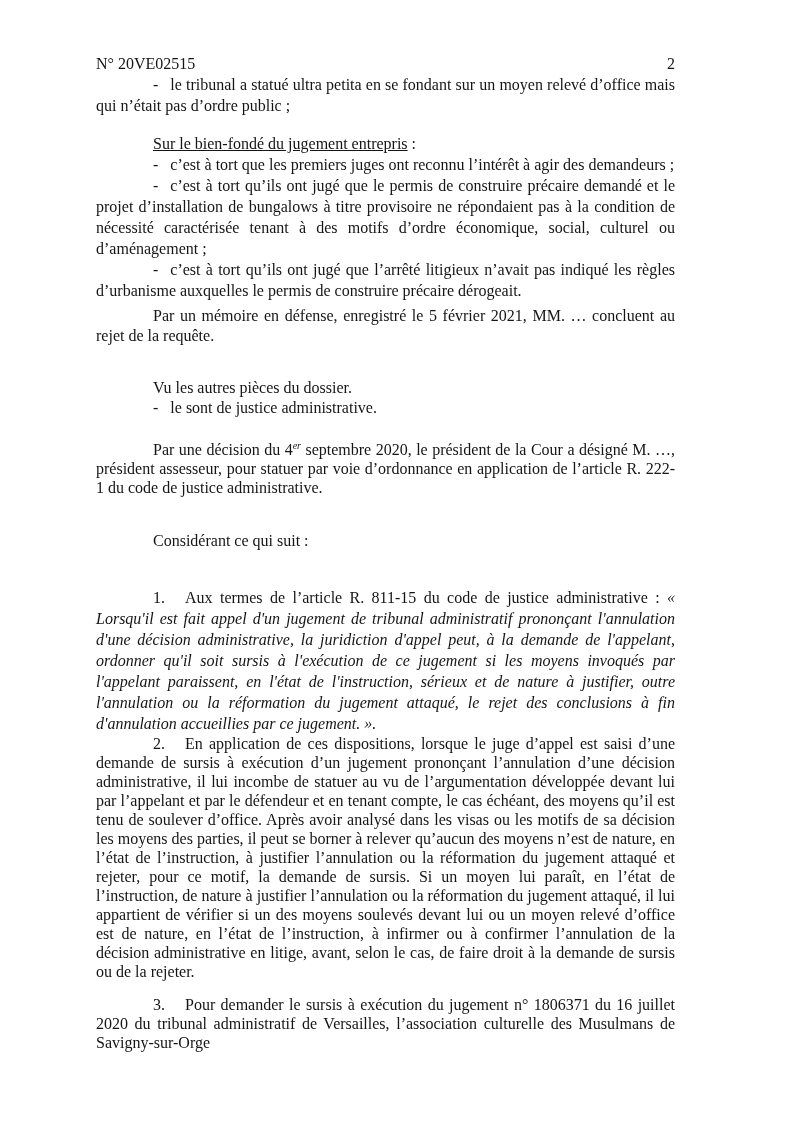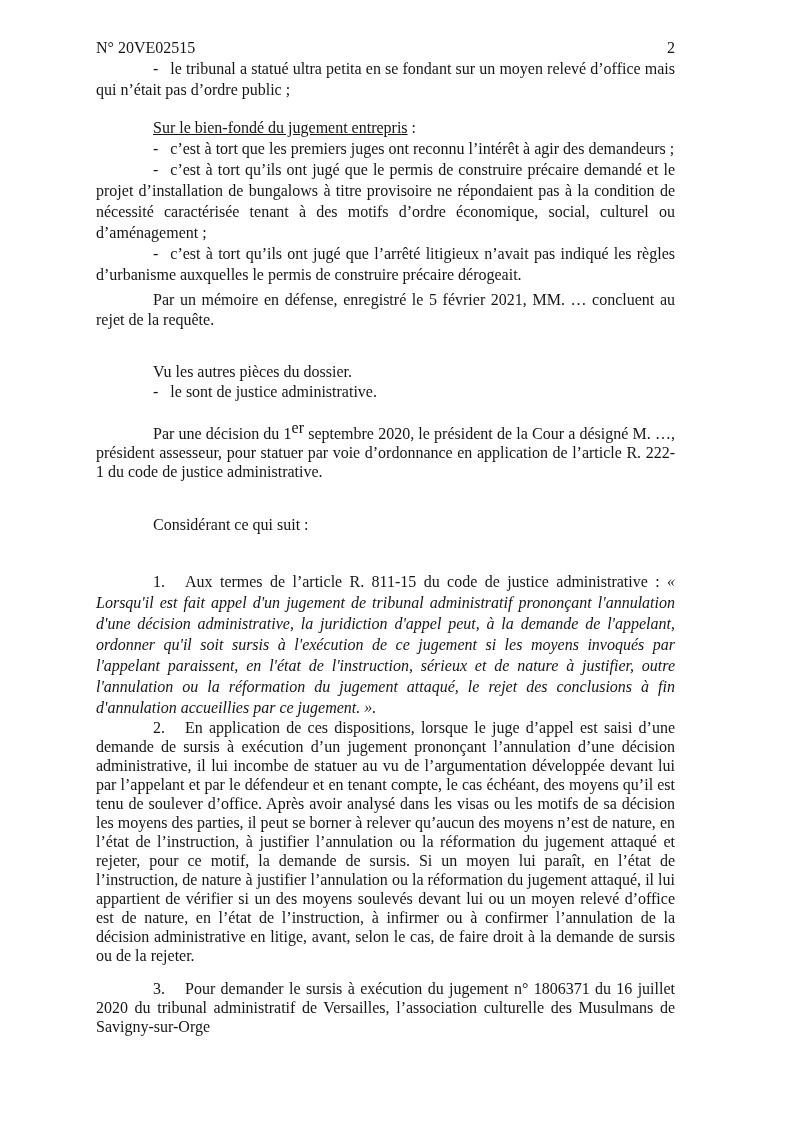--- a/index.html
+++ b/index.html
@@ -5,21 +5,21 @@
   html, body { margin: 0; padding: 0; background: #ffffff; }
   body {
     width: 810px; height: 1146px;
     font-family: "Liberation Serif", "DejaVu Serif", serif;
     font-size: 16px; color: #151515;
     -webkit-font-smoothing: antialiased;
   }
   .page {
     box-sizing: border-box;
     width: 752px; height: 1146px;
-    padding: 38px 77px 0 96px;
+    padding: 54px 77px 0 96px;
     background: #ffffff;
     overflow: hidden;
   }
   .header {
     display: flex; justify-content: space-between; align-items: baseline;
     line-height: 20px;
   }
   p { margin: 0; text-align: justify; }
   .indent { text-indent: 57px; }
   .lh21 { line-height: 21px; }
@@ -32,21 +32,21 @@
   .mt15 { margin-top: 0; }
   .mt16 { margin-top: 32px; }
   .mt17 { margin-top: 17px; }
   .mt23 { margin-top: 23px; }
   .mt34 { margin-top: 34px; }
   .mt36 { margin-top: 36px; }
   .dash { padding-right: 12px; }
   .num  { padding-right: 20px; }
   .u { text-decoration: underline; }
   .it { font-style: italic; }
-  sup.ord { font-size: 16px; vertical-align: super; line-height: 0; }
+  sup.ord { font-size: 10px; vertical-align: super; line-height: 0; font-style: italic; }
 </style>
 </head>
 <body>
 
 <div class="page">
 
   <div class="header">
     <span>N° 20VE02515</span>
     <span>2</span>
   </div>
@@ -63,21 +63,21 @@
 
   <p class="indent lh20 mt5">Par un mémoire en défense, enregistré le 5 février 2021, MM. … concluent au rejet de la requête.</p>
 
 
   <p class="indent lh20 mt16">Vu les autres pièces du dossier.</p>
 
 
 
   <p class="indent lh19"><span class="dash">-</span><span>le sont de justice administrative.</span></p>
 
-  <p class="indent lh19 mt23"><span>Par une décision du 1</span><sup class="ord">er</sup><span> septembre 2020, le président de la Cour a désigné M. …, président assesseur, pour statuer par voie d’ordonnance en application de l’article R. 222-1 du code de justice administrative.</span></p>
+  <p class="indent lh19 mt23"><span>Par une décision du 4</span><sup class="ord">er</sup><span> septembre 2020, le président de la Cour a désigné M. …, président assesseur, pour statuer par voie d’ordonnance en application de l’article R. 222-1 du code de justice administrative.</span></p>
 
   <p class="indent lh20 mt34">Considérant ce qui suit :</p>
 
   <p class="indent lh21 mt36"><span class="num">1.</span><span>Aux termes de l’article R. 811-15 du code de justice administrative : </span><span class="it">« Lorsqu'il est fait appel d'un jugement de tribunal administratif prononçant l'annulation d'une décision administrative, la juridiction d'appel peut, à la demande de l'appelant, ordonner qu'il soit sursis à l'exécution de ce jugement si les moyens invoqués par l'appelant paraissent, en l'état de l'instruction, sérieux et de nature à justifier, outre l'annulation ou la réformation du jugement attaqué, le rejet des conclusions à fin d'annulation accueillies par ce jugement. ».</span></p>
 
   <p class="indent lh19 mt9"><span class="num">2.</span><span>En application de ces dispositions, lorsque le juge d’appel est saisi d’une demande de sursis à exécution d’un jugement prononçant l’annulation d’une décision administrative, il lui incombe de statuer au vu de l’argumentation développée devant lui par l’appelant et par le défendeur et en tenant compte, le cas échéant, des moyens qu’il est tenu de soulever d’office. Après avoir analysé dans les visas ou les motifs de sa décision les moyens des parties, il peut se borner à relever qu’aucun des moyens n’est de nature, en l’état de l’instruction, à justifier l’annulation ou la réformation du jugement attaqué et rejeter, pour ce motif, la demande de sursis. Si un moyen lui paraît, en l’état de l’instruction, de nature à justifier l’annulation ou la réformation du jugement attaqué, il lui appartient de vérifier si un des moyens soulevés devant lui ou un moyen relevé d’office est de nature, en l’état de l’instruction, à infirmer ou à confirmer l’annulation de la décision administrative en litige, avant, selon le cas, de faire droit à la demande de sursis ou de la rejeter.</span></p>
 
   <p class="indent lh19 mt14"><span class="num">3.</span><span>Pour demander le sursis à exécution du jugement n° 1806371 du 16 juillet 2020 du tribunal administratif de Versailles, l’association culturelle des Musulmans de Savigny-sur-Orge</span></p>
 
 </div>

